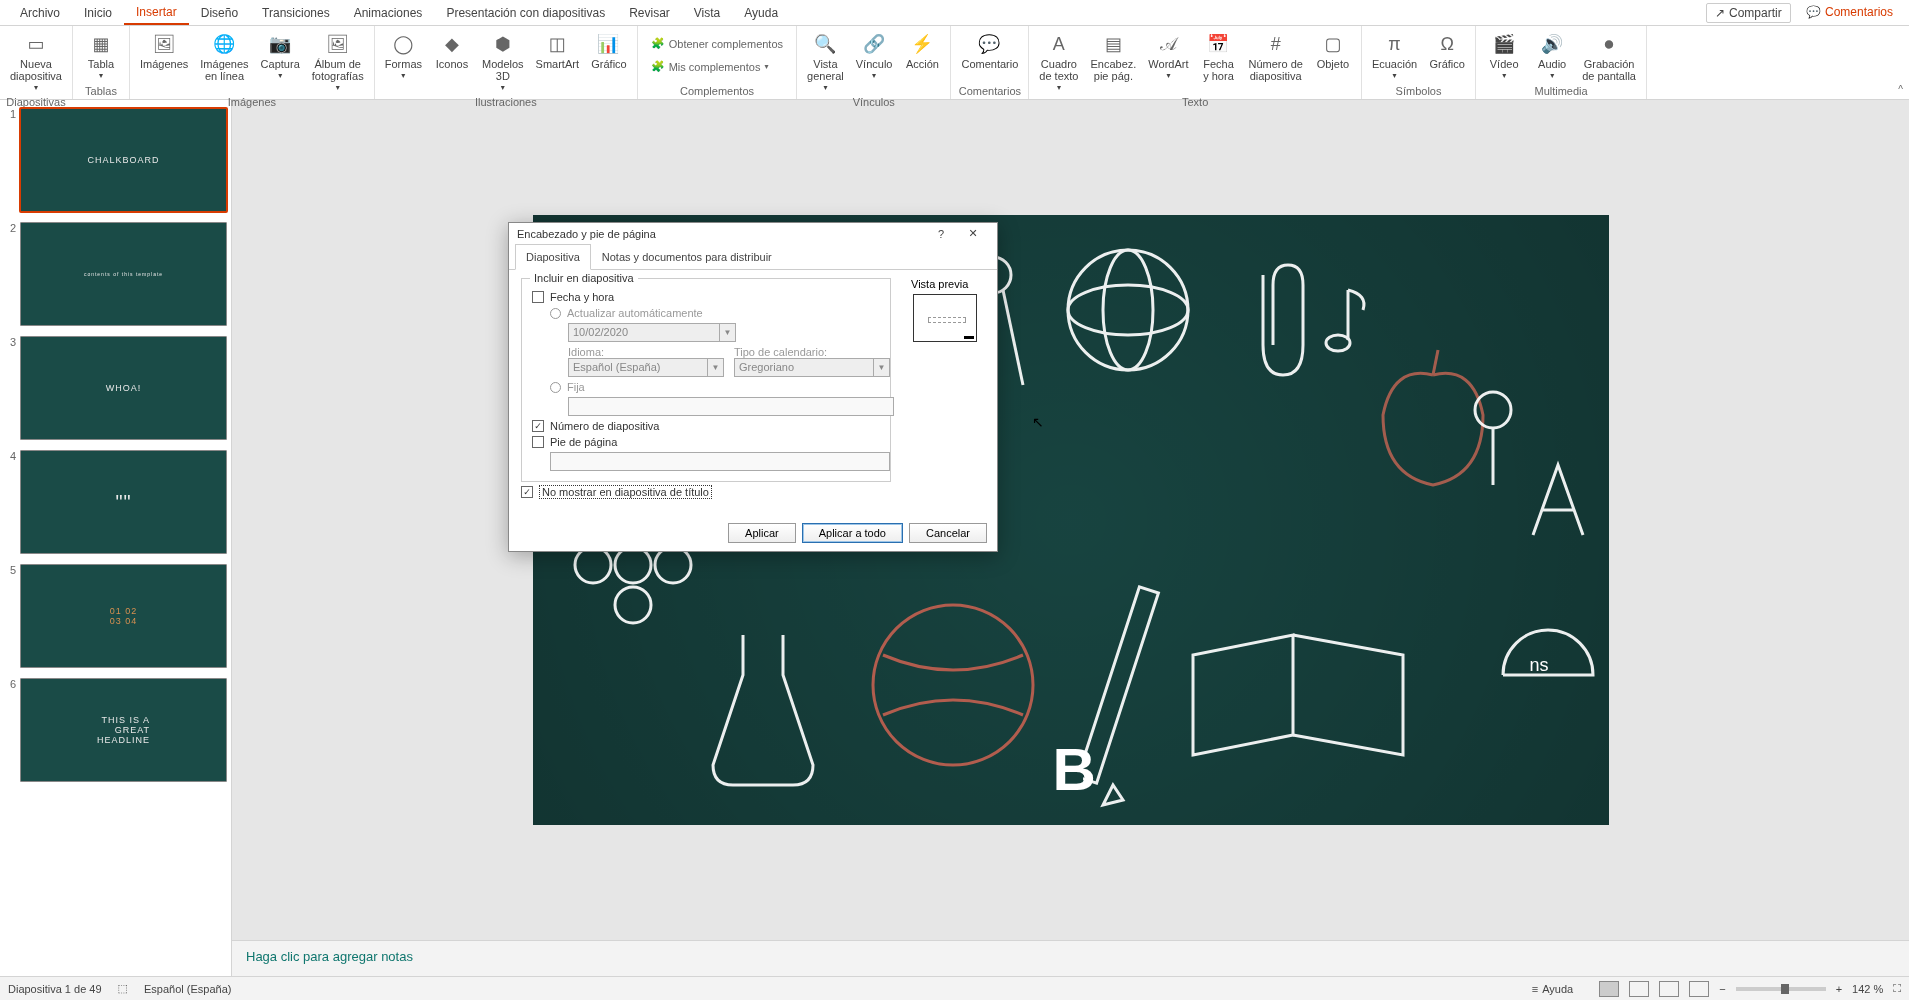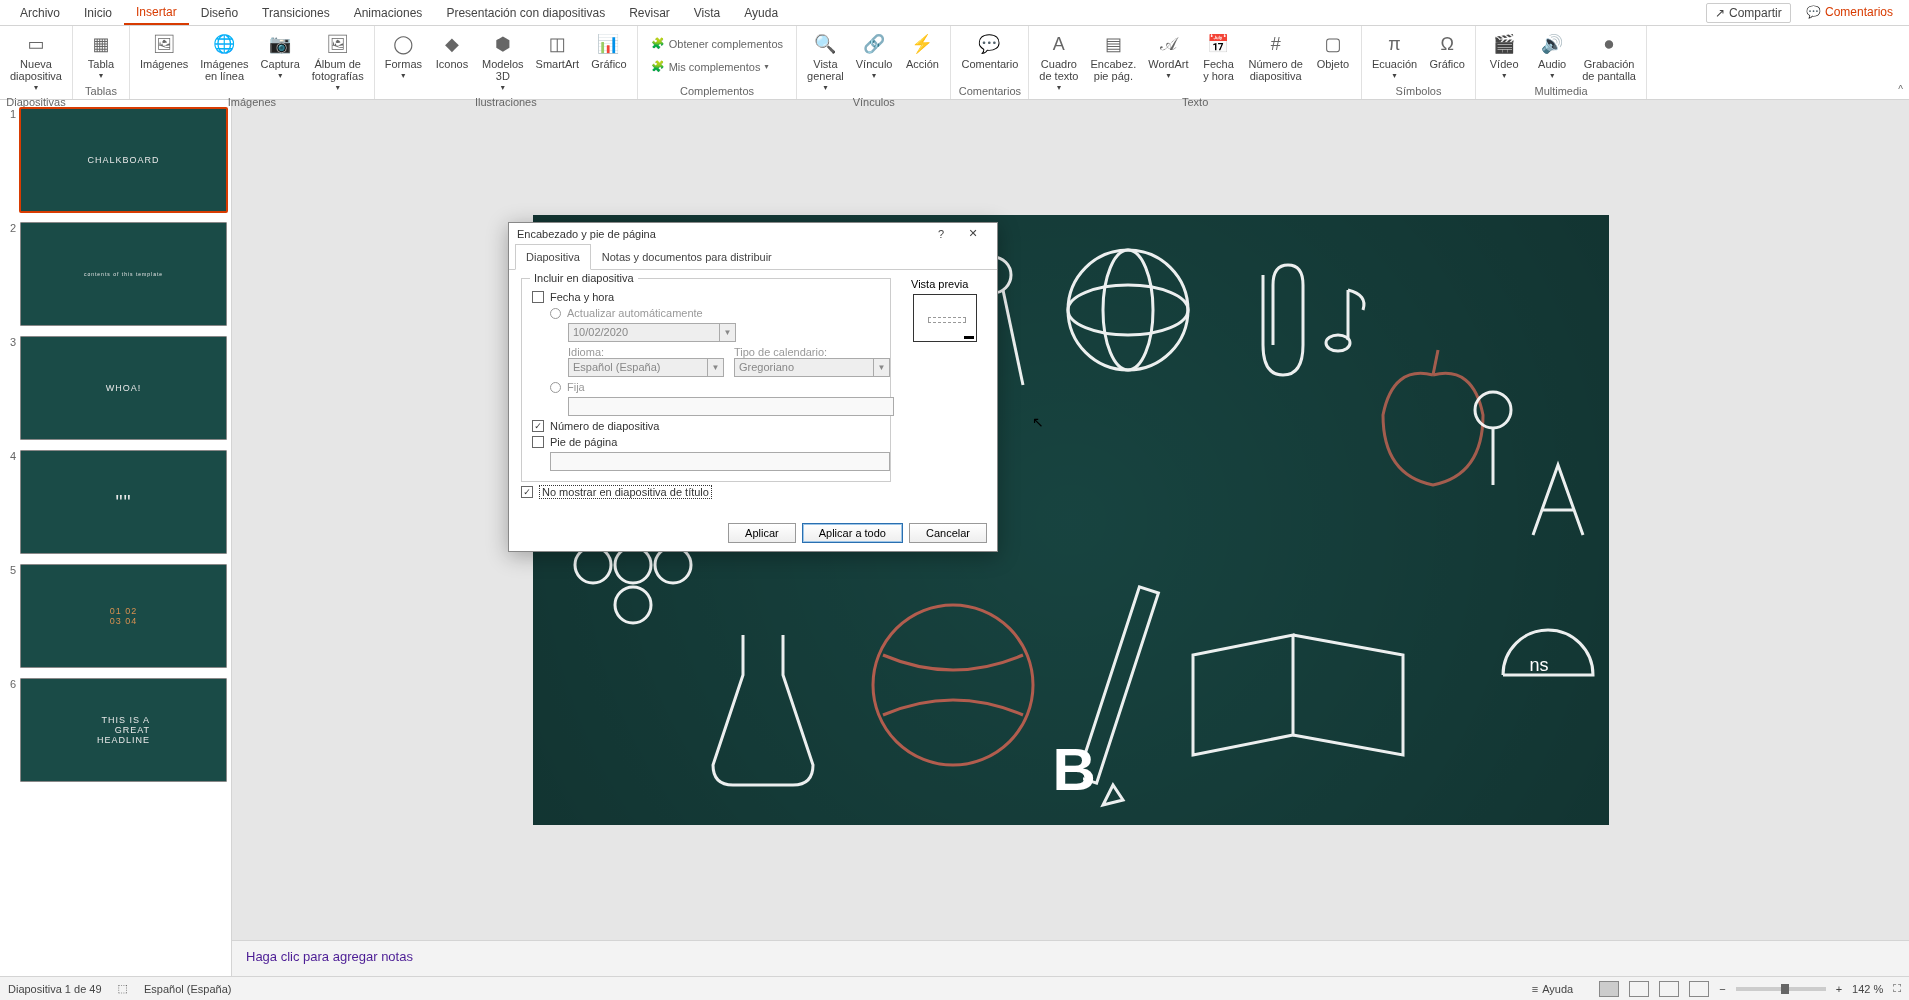--- a/index.html
+++ b/index.html
@@ -22,21 +22,21 @@
 .thumb-panel{width:232px;background:#fff;border-right:1px solid #d4d4d4;overflow-y:auto;padding:8px 4px}
 .thumb-row{display:flex;margin-bottom:10px}
 .thumb-num{width:16px;font-size:11px;color:#666;text-align:right;padding-right:4px}
 .thumb{flex:1;height:104px;background:#1a4b47;border:1px solid #888;border-radius:1px;display:flex;align-items:center;justify-content:center;color:#fff;font-size:10px;position:relative;overflow:hidden}
 .thumb.selected{outline:2px solid #d83b01;outline-offset:-1px}
 .thumb-title{color:#e8e8e8;font-size:9px;text-align:right;letter-spacing:1px}
 .slide-area{flex:1;position:relative;display:flex;flex-direction:column}
 .slide-canvas{flex:1;display:flex;align-items:center;justify-content:center;padding:8px}
 .slide{width:1076px;height:610px;background:#1a4b47;position:relative;overflow:hidden}
 .slide::before{content:"";position:absolute;inset:0;background:radial-gradient(circle at 50% 50%, rgba(0,0,0,0.1), rgba(0,0,0,0.3))}
-.notes-area{height:36px;background:#f3f3f3;border-top:1px solid #d4d4d4;padding:8px 14px;color:#4c1d95;font-size:13px}
+.notes-area{height:36px;background:#f3f3f3;border-top:1px solid #d4d4d4;padding:8px 14px;color:#0f766e;font-size:13px}
 .statusbar{position:absolute;bottom:0;left:0;right:0;height:24px;background:#f3f3f3;border-top:1px solid #d4d4d4;display:flex;align-items:center;padding:0 8px;font-size:11px;color:#444}
 .status-item{margin-right:16px;display:flex;align-items:center;gap:4px}
 .status-right{margin-left:auto;display:flex;align-items:center;gap:10px}
 .view-btn{width:20px;height:16px;border:1px solid #888;display:inline-block}
 .zoom-slider{width:90px;height:4px;background:#ccc;position:relative}
 .zoom-slider::after{content:"";position:absolute;left:50%;top:-3px;width:8px;height:10px;background:#666}
 .dialog{position:absolute;left:508px;top:222px;width:490px;background:#fff;border:1px solid #888;box-shadow:0 4px 20px rgba(0,0,0,0.3);font-size:11px}
 .dialog-title{display:flex;align-items:center;padding:4px 8px;background:#fff}
 .dialog-title-text{flex:1;color:#333}
 .dialog-close,.dialog-help{width:32px;text-align:center;color:#444;cursor:pointer}

